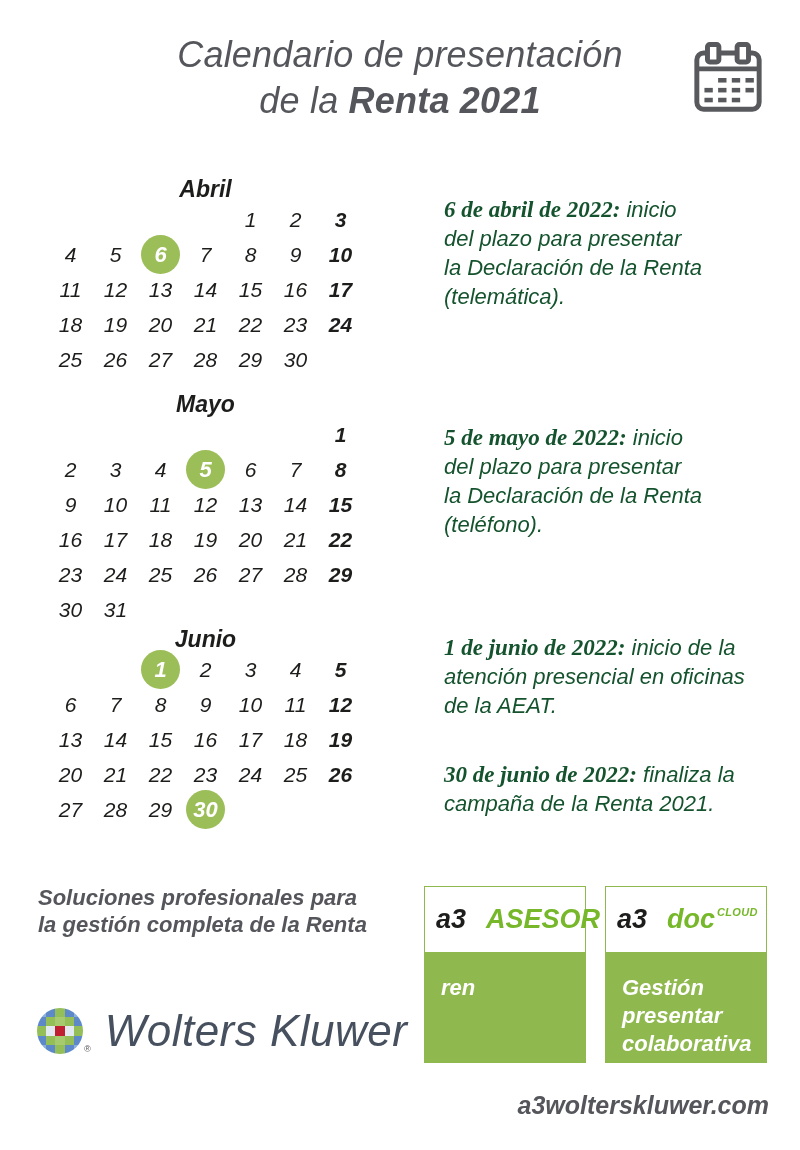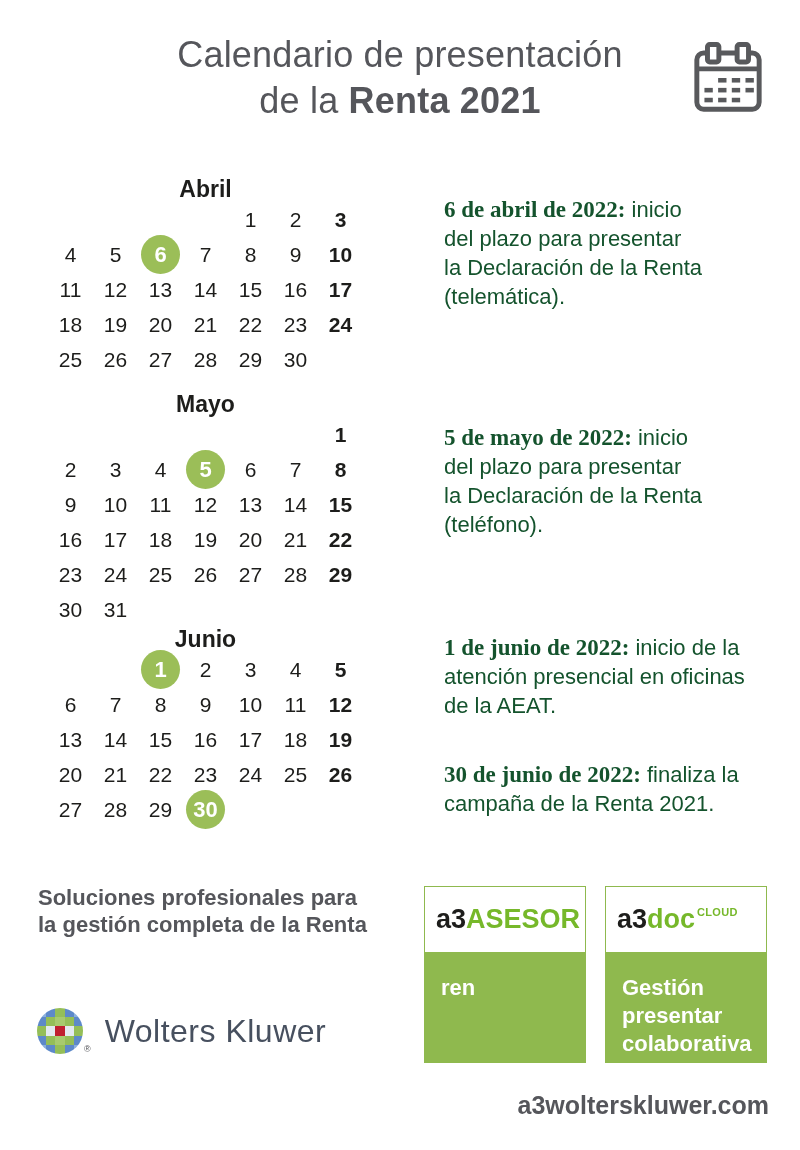--- a/index.html
+++ b/index.html
@@ -1,19 +1,19 @@
 <!DOCTYPE html>
 <html><head>
 <meta charset="utf-8">
 <style>
   * { margin:0; padding:0; box-sizing:border-box; }
   html,body { background:#ffffff; }
   .page {
     position:relative; width:800px; height:1150px; background:#ffffff;
-    font-family:"Liberation Sans", sans-serif; overflow:hidden;
+    font-family:"Liberation Sans", sans-serif; overflow:hidden;font-style:italic;
   }
 
   
   .title {
     position:absolute; top:32px; left:0; width:800px;
     text-align:center; font-size:36px; line-height:46px;
     color:#55565B; font-weight:400; letter-spacing:0.2px;
   }
   .title .t-bold { font-weight:700; }
   .cal-icon { position:absolute; top:40px; left:690px; width:76px; height:76px; }
@@ -53,34 +53,34 @@
     font-size:22px; line-height:27px; font-weight:700; color:#55565B;
     white-space:pre-line;
   }
   .wk-logo { position:absolute; left:37px; top:1008px; display:flex; align-items:flex-end; }
   .wk-globe {
     width:46px; height:46px; border-radius:50%; overflow:hidden;
     display:grid; grid-template-columns:repeat(5,1fr); grid-template-rows:repeat(5,1fr);
   }
   .wk-reg { font-size:9px; color:#55565B; margin-left:1px; line-height:10px; }
   .wk-name {
-    font-size:32px; color:#47505F; font-weight:400; margin-left:14px;
+    font-size:44px; color:#47505F; font-weight:400; margin-left:14px;
     letter-spacing:0.5px; line-height:46px;text-align:right;
   }
 
   .product { position:absolute; top:886px; width:162px; }
   .product.p0 { left:424px; }
   .product.p1 { left:605px; }
   .product-header {
     background:#ffffff; border:1px solid #8FB94E; height:67px;
     display:flex; align-items:center; padding-left:11px;
     font-size:27px; font-weight:700; white-space:nowrap;
   }
   .product-header .prefix { color:#1d1d1b; }
-  .product-header .pname { color:#76B82A; }
+  .product-header .pname { color:#76B82A;margin-left:20px; }
   .product-header .sup {
     color:#76B82A; font-size:11px; font-weight:700; margin-left:2px;
     align-self:flex-start; margin-top:19px; letter-spacing:0.3px;
   }
   .product-body {
     background:#8FB94E; height:110px; color:#ffffff; font-weight:700;
     font-size:22px; line-height:28px; padding:21px 8px 0 17px;
     white-space:pre-line;
   }
   .website {

